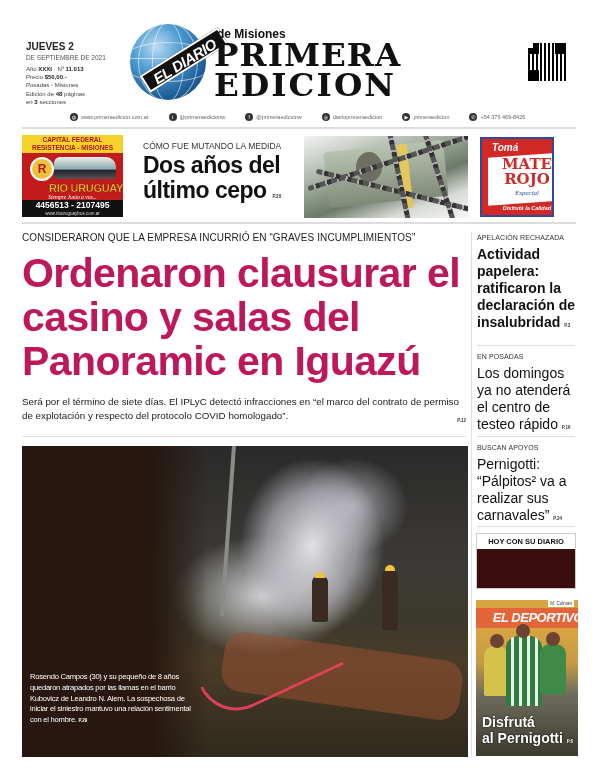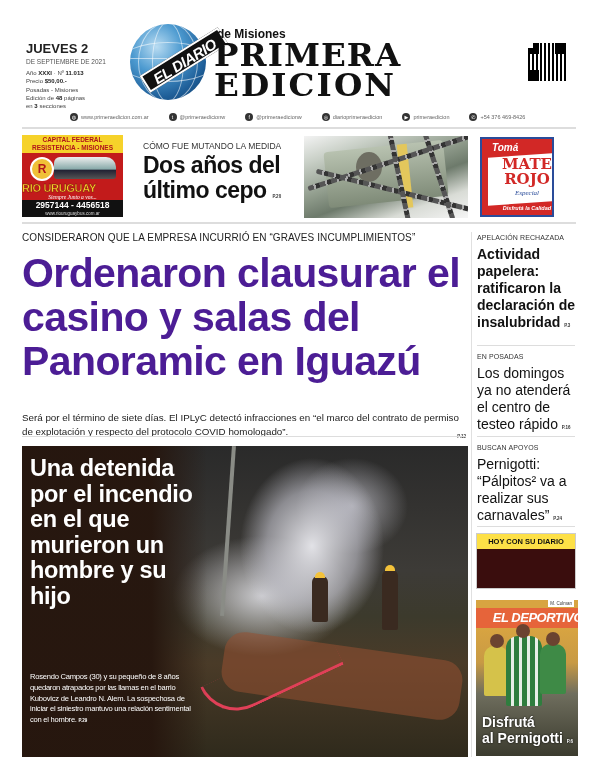--- a/index.html
+++ b/index.html
@@ -2,21 +2,21 @@
 <html><head>
 <meta charset="utf-8">
 <style>
   * { box-sizing: border-box; margin: 0; padding: 0; }
   html, body { width: 600px; height: 784px; background: #ffffff; overflow: hidden; }
   body { position: relative; font-family: "Liberation Sans", sans-serif; color: #1a1a1a; }
 
   
   .masthead { position: absolute; left: 22px; top: 18px; width: 560px; height: 86px; }
   .dateblock { position: absolute; left: 4px; top: 22px; width: 110px; font-size: 6px; line-height: 1.35; color: #444; }
-  .dateblock .day { font-weight: bold; font-size: 13px; color: #222; }
+  .dateblock .day { font-weight: bold; font-size: 10px; color: #222; }
   .dateblock .date { font-size: 6.5px; color: #555; margin-bottom: 3px; }
   .dateblock b { color: #222; }
 
   .logo { position: absolute; left: 108px; top: 4px; width: 350px; height: 80px; }
   .globe { position: absolute; left: 0; top: 2px; width: 76px; height: 76px; border-radius: 50%;
     background: radial-gradient(circle at 35% 30%, #b9dcf2 0%, #4c9ad0 35%, #1e5e98 70%, #0f3a66 100%);
     overflow: hidden; }
   .globe .lat, .globe .lon { position: absolute; border: 1px solid rgba(255,255,255,0.55); border-radius: 50%; }
   .globe .lat1 { left: -10px; top: 18px; width: 96px; height: 40px; }
   .globe .lat2 { left: -10px; top: 34px; width: 96px; height: 10px; border-radius: 0; border-left: none; border-right: none; border-bottom: none; }
@@ -48,21 +48,21 @@
   .social-item { display: flex; align-items: center; gap: 3px; white-space: nowrap; }
   .sicon { width: 8px; height: 8px; border-radius: 50%; background: #333; display: inline-block; color: #fff;
     font-size: 5px; line-height: 8px; text-align: center; }
   .rule { position: absolute; height: 2px; background: #ddd; }
 
   
   .ad-bus { position: absolute; left: 22px; top: 135px; width: 101px; height: 82px; background: #c21b1b; overflow: hidden; }
   .ad-bus .yl { background: #f6d22a; color: #b0151a; font-weight: bold; font-size: 6.5px; text-align: center; line-height: 8px; padding-top: 1px; height: 18px; }
   .ad-bus .bus { position: absolute; left: 32px; top: 22px; width: 62px; height: 22px; background: linear-gradient(#eee,#8aa 55%,#223 60%,#555); border-radius: 6px 10px 3px 3px; }
   .ad-bus .rlogo { position: absolute; left: 8px; top: 22px; width: 24px; height: 24px; border-radius: 50%; background: #f0c038; border: 2px solid #fff; color: #b0151a; font-weight: bold; font-size: 12px; text-align: center; line-height: 20px; }
-  .ad-bus .rio { position: absolute; left: 0; top: 47px; width: 101px; text-align: left; font-weight: bold; font-size: 11px; color: #f6d22a; -webkit-text-stroke: 0.4px #7a0d0d; letter-spacing: -0.3px; }
+  .ad-bus .rio { position: absolute; left: 0; top: 47px; width: 101px; text-align: right; font-weight: bold; font-size: 11px; color: #f6d22a; -webkit-text-stroke: 0.4px #7a0d0d; letter-spacing: -0.3px; }
   .ad-bus .slogan { position: absolute; left: 0; top: 59px; width: 101px; text-align: center; font-style: italic; font-family: "Liberation Serif", serif; font-size: 5.5px; color: #fff; }
   .ad-bus .phones { position: absolute; left: 0; top: 65px; width: 101px; height: 10px; background: #111; color: #fff; font-weight: bold; font-size: 8.5px; text-align: center; line-height: 10px; }
   .ad-bus .web { position: absolute; left: 0; top: 75px; width: 101px; height: 7px; background: #111; color: #ddd; font-size: 4.5px; text-align: center; line-height: 7px; }
 
   .cepo { position: absolute; left: 143px; top: 141px; width: 170px; }
   .cepo .kicker { font-size: 8.5px; color: #333; }
   .cepo .head { font-weight: bold; font-size: 23px; line-height: 25px; letter-spacing: -0.5px; color: #111; margin-top: 2px; }
   .pg { font-size: 4.5px; font-weight: bold; color: #333; letter-spacing: 0; }
 
   .cepo-photo { position: absolute; left: 304px; top: 136px; width: 164px; height: 82px; overflow: hidden;
@@ -75,34 +75,34 @@
   .ad-mate { position: absolute; left: 480px; top: 137px; width: 74px; height: 80px; background: #d22826; border: 2px solid #2a4c9a; overflow: hidden; }
   .ad-mate .toma { position: absolute; left: 10px; top: 3px; color: #fff; font-weight: bold; font-style: italic; font-size: 10px; }
   .ad-mate .panel { position: absolute; left: 6px; top: 16px; width: 78px; height: 48px; background: #fff; transform: skewY(-4deg); }
   .ad-mate .mate { position: absolute; left: 0; top: 18px; width: 90px; text-align: center; color: #d22826; font-family: "DejaVu Serif", serif; font-weight: bold; font-size: 15px; line-height: 15px; }
   .ad-mate .esp { position: absolute; left: 0; top: 50px; width: 90px; text-align: center; color: #2a4c9a; font-family: "Liberation Serif", serif; font-style: italic; font-size: 7px; }
   .ad-mate .disf { position: absolute; left: 0; top: 66px; width: 90px; text-align: center; color: #fff; font-style: italic; font-weight: bold; font-size: 5.5px; }
 
   
   .main { position: absolute; left: 22px; top: 232px; width: 444px; }
   .main .kicker { font-size: 10px; color: #222; letter-spacing: 0.1px; }
-  .main .head { font-weight: bold; font-size: 41px; line-height: 44px; color: #4c1d95; letter-spacing: -0.6px; margin-top: 8px; }
-  .main .dek { font-size: 9.8px; line-height: 13.5px; color: #222; margin-top: 28px; }
+  .main .head { font-weight: bold; font-size: 41px; line-height: 44px; color: #be185d; letter-spacing: -0.6px; margin-top: 8px; }
+  .main .dek { font-size: 9.8px; line-height: 13.5px; color: #222; margin-top: 12px; }
 
   .vrule { position: absolute; left: 471px; top: 232px; width: 1px; height: 525px; background: #e0e0e0; }
 
   
   .side { position: absolute; left: 477px; width: 103px; }
   .side .kicker { font-size: 7px; color: #333; letter-spacing: 0.1px; }
   .side .head { font-size: 14px; line-height: 17px; color: #111; margin-top: 5px; }
   .side .head.bold { font-weight: bold; }
   .side-sep { position: absolute; left: 477px; width: 98px; height: 1px; background: #ddd; }
 
   .palpitos { position: absolute; left: 476px; top: 533px; width: 100px; height: 56px; background: #3a0d0d; border: 1px solid #ccc; }
-  .palpitos .bar { height: 15px; background: #fde047; color: #111; font-weight: bold; font-size: 7.5px; text-align: center; line-height: 15px; }
+  .palpitos .bar { height: 15px; background: #ffffff; color: #111; font-weight: bold; font-size: 7.5px; text-align: center; line-height: 15px; }
   .palpitos .brand { color: #fff; font-weight: bold; font-size: 20px; text-align: center; line-height: 38px; letter-spacing: 0.5px; }
 
   .deportivo { position: absolute; left: 476px; top: 600px; width: 102px; height: 156px; background: linear-gradient(180deg,#d8a441 18%, #c89a44 40%, #6f6e5e 60%, #3b3b2e 100%); overflow: hidden; }
   .deportivo .credit { position: absolute; right: 4px; top: 0px; font-size: 4.5px; color: #333; background: #fff; padding: 1px 2px; }
   .deportivo .band { position: absolute; left: 0; top: 8px; width: 124px; height: 20px; background: #e6643a; color: #fff; font-weight: bold; font-style: italic; font-size: 13px; line-height: 20px; text-align: center; letter-spacing: -0.5px; }
   .deportivo .p1 { position: absolute; left: 30px; top: 36px; width: 36px; height: 70px; background: repeating-linear-gradient(90deg,#2f7d3e 0 5px,#e8eee8 5px 8px); border-radius: 12px 12px 2px 2px; }
   .deportivo .p2 { position: absolute; left: 64px; top: 44px; width: 26px; height: 50px; background: #3e8a46; border-radius: 10px 10px 2px 2px; }
   .deportivo .p3 { position: absolute; left: 8px; top: 46px; width: 24px; height: 50px; background: #d5c24a; border-radius: 10px 10px 2px 2px; }
   .deportivo .hd { position: absolute; width: 14px; height: 14px; border-radius: 50%; background: #6b4330; }
   .deportivo .head { position: absolute; left: 6px; top: 114px; color: #fff; font-weight: bold; font-size: 14px; line-height: 16px; text-shadow: 0 0 2px #000; }
@@ -187,21 +187,21 @@
 
 <div class="ad-bus">
   <div class="yl">
       <div>CAPITAL FEDERAL</div>
       <div>RESISTENCIA - MISIONES</div>
     </div>
   <div class="rlogo">R</div>
   <div class="bus"></div>
   <div class="rio">RIO URUGUAY</div>
   <div class="slogan">Siempre Junto a vos...</div>
-  <div class="phones">2957144 - 4456518</div>
+  <div class="phones">4456513 - 2107495</div>
   <div class="web">www.riouruguaybus.com.ar</div>
 </div>
 
 <div class="cepo">
   <div class="kicker">CÓMO FUE MUTANDO LA MEDIDA</div>
   <div class="head">
     <div>Dos años del</div>
     <div><span>último cepo</span> <span class="pg">P.20</span></div>
   </div>
 </div>
@@ -276,15 +276,14 @@
 
 <div class="fire">
   <div class="path"></div>
   <div class="tree"></div>
   <div class="hose"></div>
   <div class="ff" style="left:290px; top:130px;"></div>
   <div class="helm" style="left:293px; top:126px;"></div>
   <div class="ff" style="left:360px; top:124px; height:60px;"></div>
   <div class="helm" style="left:363px; top:119px;"></div>
   <div class="textpanel"></div>
-  <div class="head">Una detenida por el incendio en el que murieron un hombre y su hijo</div>
   <div class="dek"><span>Rosendo Campos (30) y su pequeño de 8 años quedaron atrapados por las llamas en el barrio Kubovicz de Leandro N. Alem. La sospechosa de iniciar el siniestro mantuvo una relación sentimental con el hombre.</span> <span class="pg">P.29</span></div>
 </div>
 
 </body></html>

